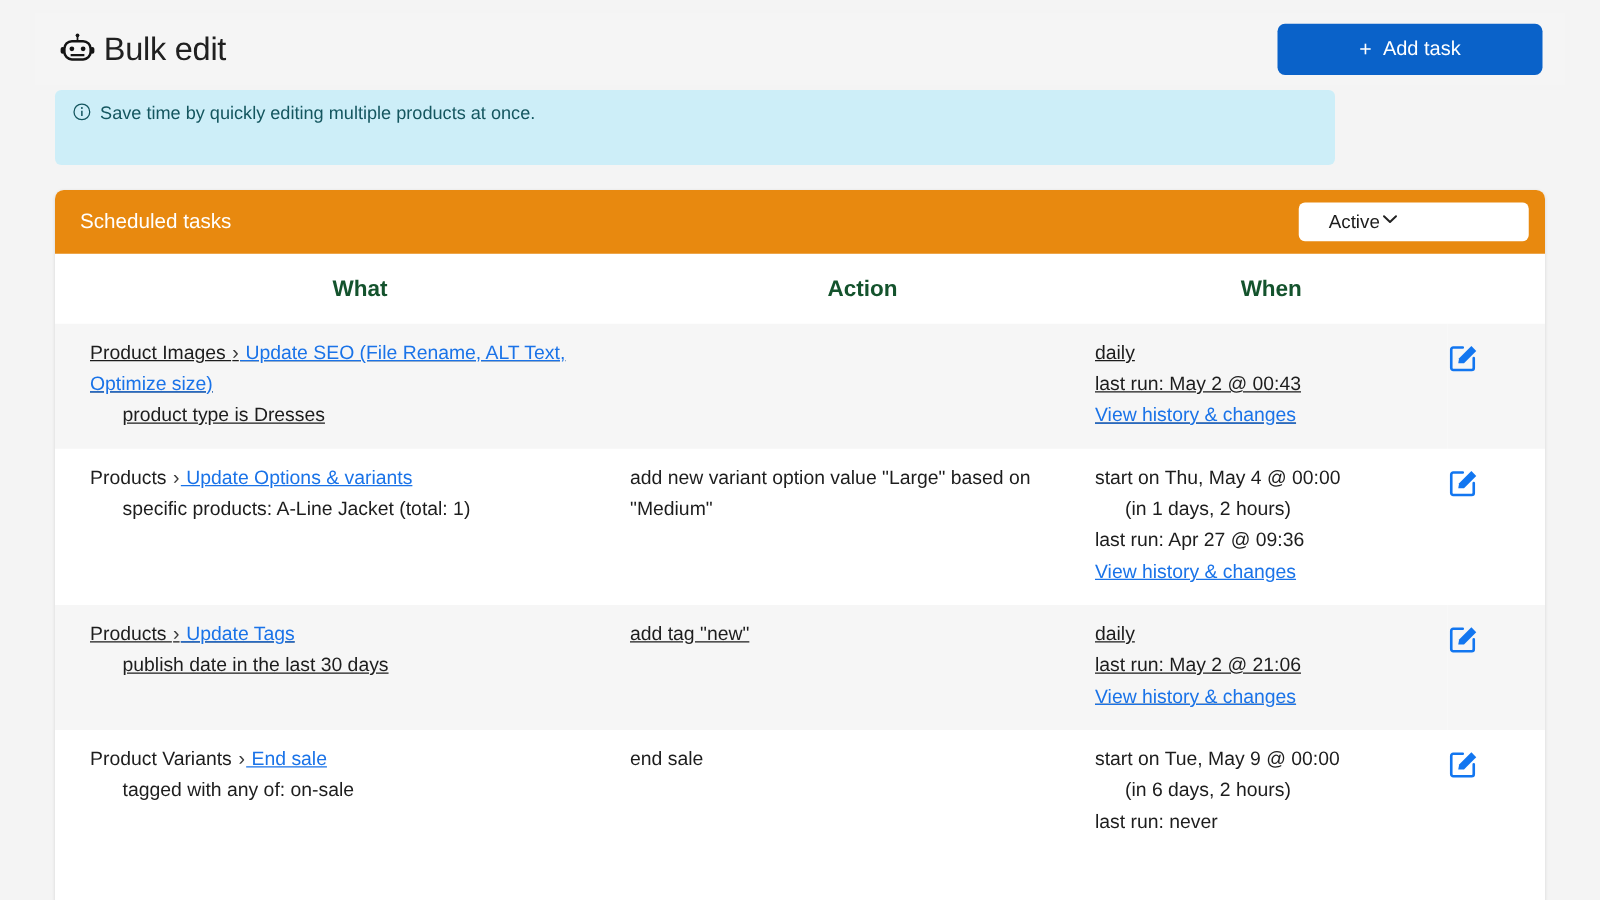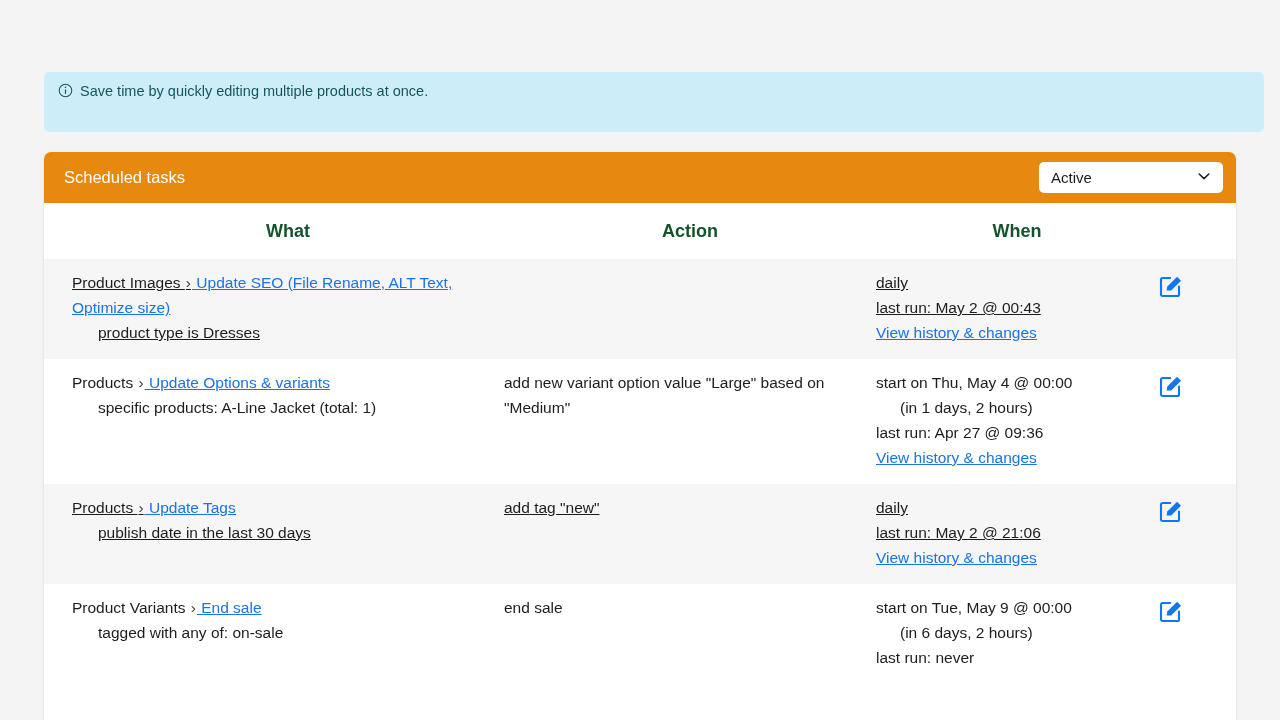--- a/index.html
+++ b/index.html
@@ -28,21 +28,21 @@
     border: none; border-radius: 6px;
     height: 41px; min-width: 212px;
     font-size: 16px; font-family: "Liberation Sans", sans-serif;
     display: flex; align-items: center; justify-content: center; gap: 9px;
     cursor: pointer;
   }
   .plus-glyph { font-size: 17px; line-height: 1; }
 
   
   .banner {
-    position: absolute; left: 44px; top: 72px; width: 1220px; height: 60px;
+    position: absolute; left: 44px; top: 72px; width: 1024px; height: 60px;
     background: #cdeef8; border-radius: 5px;
     padding: 8px 14px 0 14px;
     color: #14565f; font-size: 14.5px; line-height: 22px;
   }
   .banner-line { display: block; white-space: nowrap; }
   .info-icon { display: inline-block; vertical-align: -2px; margin-right: 3px; }
 
   
   .card {
     position: absolute; left: 44px; top: 152px; width: 1192px; height: 680px;
@@ -52,22 +52,22 @@
   }
   .card-head {
     height: 51px; background: #e8890f;
     display: flex; align-items: center; justify-content: space-between;
     padding: 0 13px 0 20px;
   }
   .card-head-title { color: #ffffff; font-size: 16.5px; }
   .status-select {
     width: 184px; height: 31px; background: #ffffff;
     border: none; border-radius: 5px;
-    display: flex; align-items: center; justify-content: space-between;
-    padding: 0 11px 0 12px; cursor: pointer;
+    display: flex; align-items: center; 
+    padding: 0 11px 0 24px; cursor: pointer;
   }
   .status-select-label { font-size: 15px; color: #1c1c1c; }
   .chev { display: block; }
 
   
   .tbl { width: 100%; border-collapse: collapse; table-layout: fixed; }
   .tbl col.c-what   { width: 460px; }
   .tbl col.c-action { width: 372px; }
   .tbl col.c-when   { width: 282px; }
   .tbl col.c-edit   { width: 78px; }
@@ -95,20 +95,41 @@
   .edit-btn {
     background: none; border: none; padding: 0; cursor: pointer;
     display: inline-block; line-height: 0;
   }
 </style>
 </head>
 <body>
 
 <div class="page">
 
+  <div class="topbar">
+    <div class="title-wrap">
+      <span class="robot-icon">
+        <svg viewBox="0 0 28 28" width="28" height="28" aria-hidden="true">
+          <line x1="14" y1="2.5" x2="14" y2="7" stroke="#141414" stroke-width="1.4"></line>
+          <circle cx="14" cy="2.2" r="1.5" fill="#141414"></circle>
+          <rect x="3.5" y="7" width="21" height="14.5" rx="6" fill="none" stroke="#141414" stroke-width="2"></rect>
+          <circle cx="9.5" cy="13" r="1.9" fill="#141414"></circle>
+          <circle cx="18.5" cy="13" r="1.9" fill="#141414"></circle>
+          <line x1="8.5" y1="18" x2="19.5" y2="18" stroke="#141414" stroke-width="1.8"></line>
+          <rect x="0.5" y="11.5" width="3.5" height="5.5" rx="1.6" fill="#141414"></rect>
+          <rect x="24" y="11.5" width="3.5" height="5.5" rx="1.6" fill="#141414"></rect>
+        </svg>
+      </span>
+      <span class="page-title">Bulk edit</span>
+    </div>
+    <button class="add-task-btn">
+      <span class="plus-glyph">+</span>
+      <span>Add task</span>
+    </button>
+  </div>
 
   <div class="banner">
     <span class="banner-line">
       <span class="info-icon">
         <svg viewBox="0 0 16 16" width="15" height="15" aria-hidden="true">
           <circle cx="8" cy="8" r="6.7" fill="none" stroke="#14565f" stroke-width="1.1"></circle>
           <circle cx="8" cy="4.6" r="0.85" fill="#14565f"></circle>
           <line x1="8" y1="7" x2="8" y2="11.6" stroke="#14565f" stroke-width="1.3"></line>
         </svg>
       </span>

